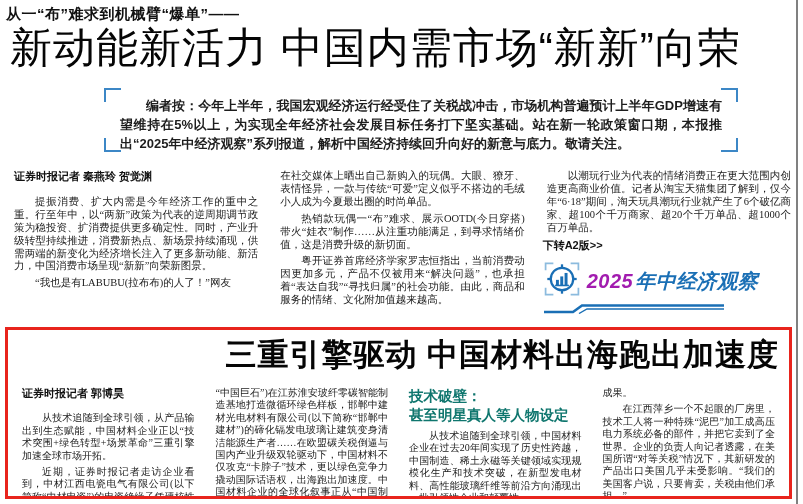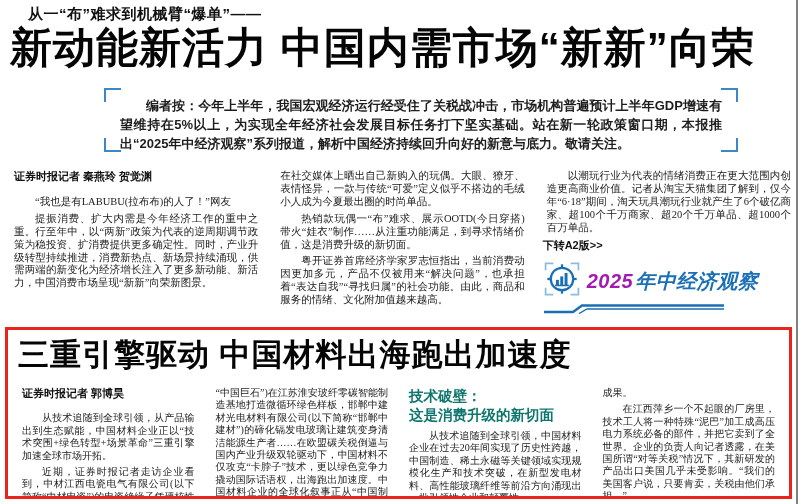--- a/index.html
+++ b/index.html
@@ -4,28 +4,28 @@
 <style>
   * { margin:0; padding:0; box-sizing:border-box; }
   html,body { width:803px; height:504px; background:#ffffff; overflow:hidden; }
   body { font-family:"Liberation Serif","DejaVu Serif",serif; color:#1c1c1c; position:relative; }
 
   .page { position:absolute; inset:0; background:#fff; }
   .page-edge-rule { position:absolute; top:0; right:5px; width:2px; height:504px; background:#555; opacity:.75; }
 
   
   .kicker {
-    position:absolute; left:28px; top:5px;
+    position:absolute; left:6px; top:5px;
     font-family:"Liberation Sans","DejaVu Sans",sans-serif;
     font-weight:700; font-size:15px; color:#111; letter-spacing:.5px;text-align:center;
   }
   .main-headline {
     position:absolute; left:10px; top:23px; width:790px;
     font-family:"Liberation Sans","DejaVu Sans",sans-serif;
-    font-weight:700; font-size:42px; line-height:50px; color:#050505;
+    font-weight:400; font-size:42px; line-height:50px; color:#050505;
     letter-spacing:1px; white-space:nowrap;
   }
 
   
   .editor-box { position:absolute; left:104px; top:88px; width:634px; height:64px; }
   .corner { position:absolute; width:17px; height:14px; border:0 solid #3c87c6; }
   .corner.tl { left:0; top:0; border-top-width:2px; border-left-width:2px; }
   .corner.tr { right:0; top:0; border-top-width:2px; border-right-width:2px; }
   .corner.bl { left:0; bottom:0; border-bottom-width:2px; border-left-width:2px; }
   .corner.br { right:0; bottom:0; border-bottom-width:2px; border-right-width:2px; }
@@ -67,21 +67,21 @@
   .badge-swoosh { display:block; margin-top:1px; }
 
   
   .red-box {
     position:absolute; left:5px; top:327px; width:787px; height:172px;
     border:3px solid #e8241d; background:#fff; padding:2px 10px 0; overflow:hidden;
   }
   .bottom-headline {
     font-family:"Liberation Sans","DejaVu Sans",sans-serif;
     font-weight:900; font-size:31px; line-height:44px; color:#050505;
-    letter-spacing:1px; white-space:nowrap; margin:1px 0 6px;
+    letter-spacing:1px; white-space:nowrap; margin:1px 0 6px;text-align:right;
   }
   .bottom-cols { display:flex; gap:13px; }
   .bottom-cols .col { font-size:10px; line-height:12.4px; }
   .subhead {
     font-family:"Liberation Sans","DejaVu Sans",sans-serif;
     font-weight:800; font-size:14.5px; line-height:19px; color:#0f766e;
     margin-bottom:5px !important;
   }
 </style>
 </head>
@@ -97,22 +97,22 @@
     <span class="corner tl"></span>
     <span class="corner tr"></span>
     <span class="corner bl"></span>
     <span class="corner br"></span>
     <p class="editor-text">编者按：今年上半年，我国宏观经济运行经受住了关税战冲击，市场机构普遍预计上半年GDP增速有望维持在5%以上，为实现全年经济社会发展目标任务打下坚实基础。站在新一轮政策窗口期，本报推出“2025年中经济观察”系列报道，解析中国经济持续回升向好的新意与底力。敬请关注。</p>
   </div>
 
   <div class="top-cols">
     <div class="col">
       <p class="byline">证券时报记者 秦燕玲 贺觉渊</p>
+      <p class="indent">提振消费、扩大内需是今年经济工作的重中之重。行至年中，以“两新”政策为代表的逆周期调节政策为稳投资、扩消费提供更多确定性。同时，产业升级转型持续推进，消费新热点、新场景持续涌现，供需两端的新变化为经济增长注入了更多新动能、新活力，中国消费市场呈现“新新”向荣新图景。</p>
       <p class="indent">“我也是有LABUBU(拉布布)的人了！”网友</p>
-      <p class="indent">提振消费、扩大内需是今年经济工作的重中之重。行至年中，以“两新”政策为代表的逆周期调节政策为稳投资、扩消费提供更多确定性。同时，产业升级转型持续推进，消费新热点、新场景持续涌现，供需两端的新变化为经济增长注入了更多新动能、新活力，中国消费市场呈现“新新”向荣新图景。</p>
     </div>
     <div class="col">
       <p>在社交媒体上晒出自己新购入的玩偶。大眼、獠牙、表情怪异，一款与传统“可爱”定义似乎不搭边的毛绒小人成为今夏最出圈的时尚单品。</p>
       <p class="indent">热销款玩偶一“布”难求、展示OOTD(今日穿搭)带火“娃衣”制作……从注重功能满足，到寻求情绪价值，这是消费升级的新切面。</p>
       <p class="indent">粤开证券首席经济学家罗志恒指出，当前消费动因更加多元，产品不仅被用来“解决问题”，也承担着“表达自我”“寻找归属”的社会功能。由此，商品和服务的情绪、文化附加值越来越高。</p>
     </div>
     <div class="col">
       <p class="indent">以潮玩行业为代表的情绪消费正在更大范围内创造更高商业价值。记者从淘宝天猫集团了解到，仅今年“6·18”期间，淘天玩具潮玩行业就产生了6个破亿商家、超100个千万商家、超20个千万单品、超1000个百万单品。</p>
       <div class="jump">下转A2版&gt;&gt;</div>
 
@@ -162,21 +162,21 @@
         <p class="byline">证券时报记者 郭博昊</p>
         <p class="indent">从技术追随到全球引领，从产品输出到生态赋能，中国材料企业正以“技术突围+绿色转型+场景革命”三重引擎加速全球市场开拓。</p>
         <p class="indent">近期，证券时报记者走访企业看到，中材江西电瓷电气有限公司(以下简称“中材电瓷”)的电瓷绝缘子凭硬核性能突破美关税壁垒，中国巨石股份有限公司(以下简称</p>
       </div>
       <div class="col">
         <p>“中国巨石”)在江苏淮安玻纤零碳智能制造基地打造微循环绿色样板，邯郸中建材光电材料有限公司(以下简称“邯郸中建材”)的碲化镉发电玻璃让建筑变身清洁能源生产者……在欧盟碳关税倒逼与国内产业升级双轮驱动下，中国材料不仅攻克“卡脖子”技术，更以绿色竞争力撬动国际话语权，出海跑出加速度。中国材料企业的全球化叙事正从“中国制造”进化为“中国方案”。</p>
       </div>
       <div class="col">
         <p class="subhead">
           <span>技术破壁：</span><br>
-          <span>这是消费升级的新切面</span>
+          <span>甚至明星真人等人物设定</span>
         </p>
         <p class="indent">从技术追随到全球引领，中国材料企业在过去20年间实现了历史性跨越，中国制造、稀土永磁等关键领域实现规模化生产和技术突破，在新型发电材料、高性能玻璃纤维等前沿方向涌现出一批引领性企业和颠覆性</p>
       </div>
       <div class="col">
         <p>成果。</p>
         <p class="indent">在江西萍乡一个不起眼的厂房里，技术工人将一种特殊“泥巴”加工成高压电力系统必备的部件，并把它卖到了全世界。企业的负责人向记者透露，在美国所谓“对等关税”情况下，其新研发的产品出口美国几乎未受影响。“我们的美国客户说，只要肯卖，关税由他们承担。”</p>
         <div class="jump">下转A2版&gt;&gt;</div>
       </div>
     </div>
   </div>

